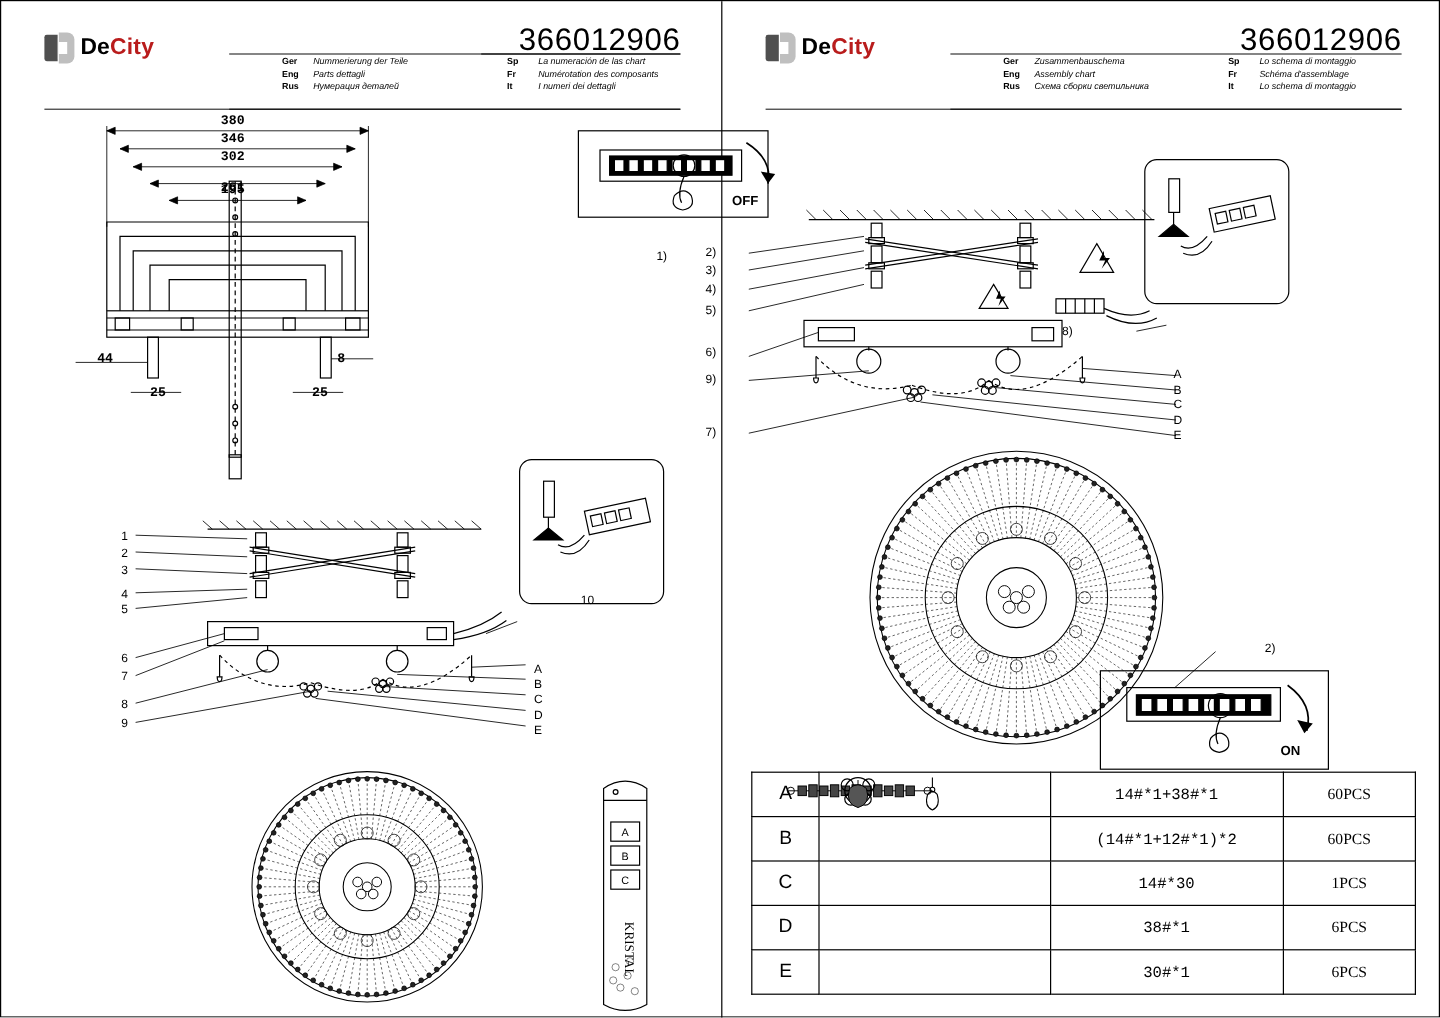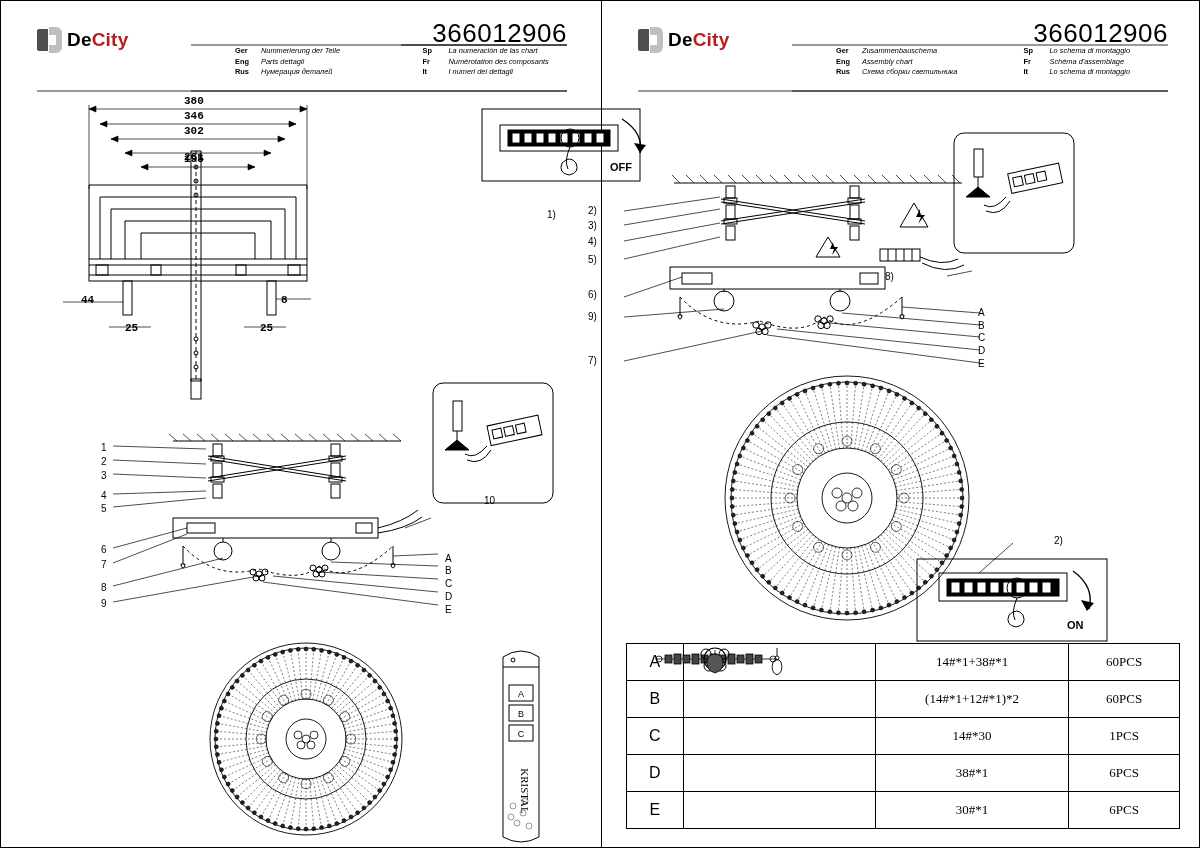--- a/index.html
+++ b/index.html
@@ -23,21 +23,21 @@
   .h-title .col{width:50%;display:flex;gap:4px;margin-left:44px;}
   .h-title .lang{font-weight:bold;width:22px;flex:none;}
   .h-title .val{font-style:italic;}
   
   .lbl{position:absolute;font-size:10px;line-height:11px;}
   .dim{position:absolute;font-size:11px;font-weight:bold;font-family:"Liberation Mono",monospace;}
   svg{position:absolute;left:0;top:0;overflow:visible;}
   .tbl{position:absolute;border-collapse:collapse;}
   .tbl td{border:1px solid #000;font-size:13px;text-align:center;height:34px;}
   .pcs{font-size:14px;font-family:Liberation Serif, serif;}
-  .mono{font-family:Liberation Serif, serif;font-size:13px;}
+  .mono{font-family:Liberation Mono, monospace;font-size:13px;}
 </style>
 </head>
 <body>
 
 <div id="sheet">
 
   <div class="half left">
 
     <div class="hdr">
       <div class="logo">

